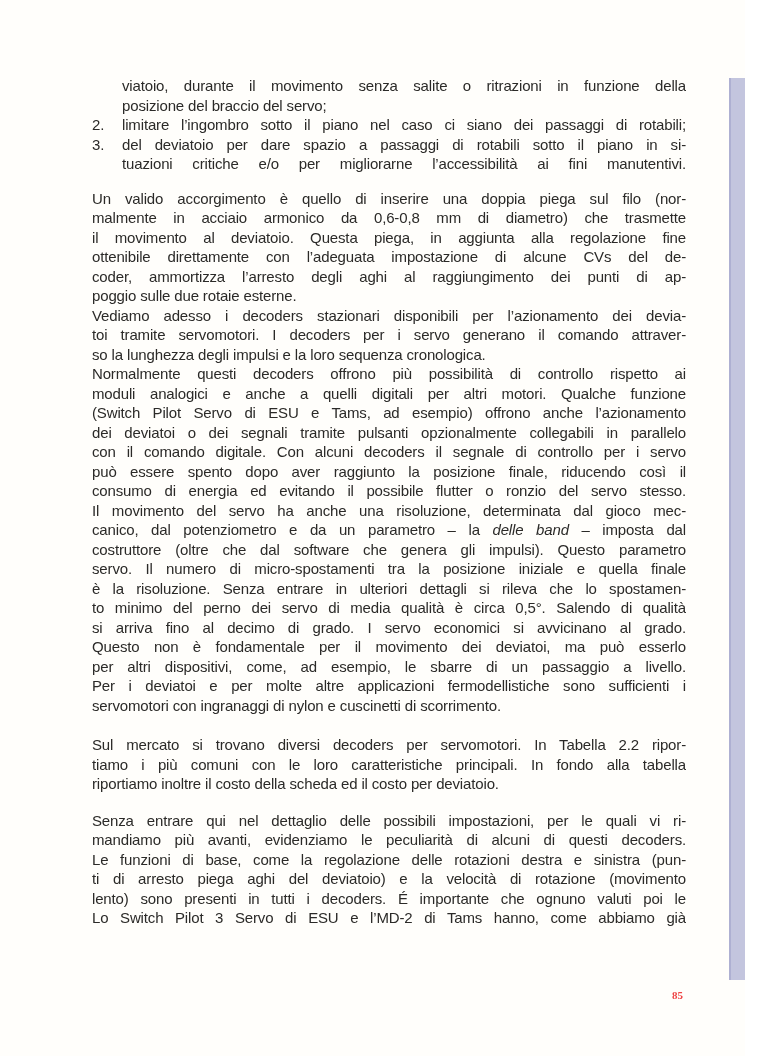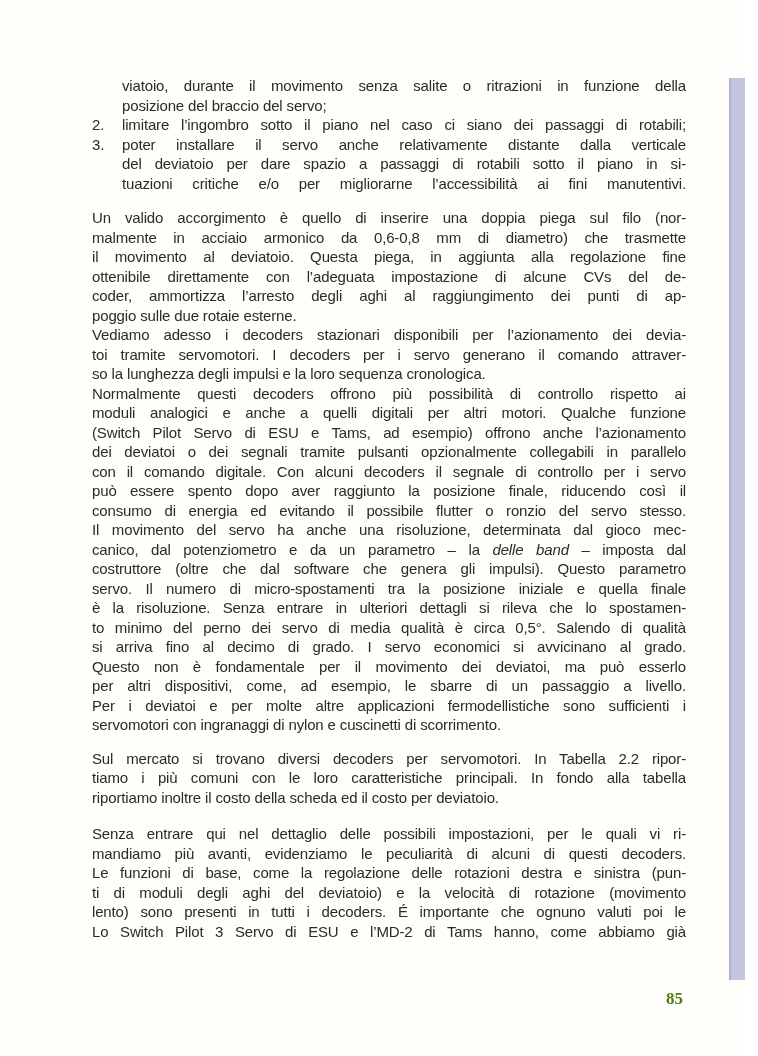--- a/index.html
+++ b/index.html
@@ -42,41 +42,40 @@
   .page-number {
     position: absolute;
     left: 92px;
     top: 989px;
     width: 594px;
     text-align: right;
     padding-right: 3px;
     box-sizing: border-box;
     font-family: "Liberation Serif", serif;
     font-weight: bold;
-    font-size: 17px;
-    color: #4d7c0f;
+    font-size: 11px;
+    color: #ef4444;
   }
 </style>
 </head>
 <body>
 
 <div class="page">
   <div class="accent-stripe" style="background: rgb(195, 197, 222);"></div>
   <div class="text-column">
       <div class="block li">
         <div class="line"><span>viatoio, durante il movimento senza salite o ritrazioni in funzione della</span></div>
         <div class="line last"><span>posizione del braccio del servo;</span></div>
       </div>
       <div class="block li">
         <span class="num">2.</span>
         <div class="line"><span>limitare l’ingombro sotto il piano nel caso ci siano dei passaggi di rotabili;</span></div>
       </div>
       <div class="block li">
         <span class="num">3.</span>
-        <div class="line"><span>poter installare il servo anche relativamente distante dalla verticale</span></div>
         <div class="line"><span>del deviatoio per dare spazio a passaggi di rotabili sotto il piano in si-</span></div>
         <div class="line"><span>tuazioni critiche e/o per migliorarne l’accessibilità ai fini manutentivi.</span></div>
       </div>
       <div class="block" style="margin-top: 15px;">
         <div class="line"><span>Un valido accorgimento è quello di inserire una doppia piega sul filo (nor-</span></div>
         <div class="line"><span>malmente in acciaio armonico da 0,6-0,8 mm di diametro) che trasmette</span></div>
         <div class="line"><span>il movimento al deviatoio. Questa piega, in aggiunta alla regolazione fine</span></div>
         <div class="line"><span>ottenibile direttamente con l’adeguata impostazione di alcune CVs del de-</span></div>
         <div class="line"><span>coder, ammortizza l’arresto degli aghi al raggiungimento dei punti di ap-</span></div>
         <div class="line last"><span>poggio sulle due rotaie esterne.</span></div>
@@ -103,30 +102,30 @@
         <div class="line"><span>è la risoluzione. Senza entrare in ulteriori dettagli si rileva che lo spostamen-</span></div>
         <div class="line"><span>to minimo del perno dei servo di media qualità è circa 0,5°. Salendo di qualità</span></div>
         <div class="line"><span>si arriva fino al decimo di grado. I servo economici si avvicinano al grado.</span></div>
         <div class="line"><span>Questo non è fondamentale per il movimento dei deviatoi, ma può esserlo</span></div>
         <div class="line"><span>per altri dispositivi, come, ad esempio, le sbarre di un passaggio a livello.</span></div>
       </div>
       <div class="block">
         <div class="line"><span>Per i deviatoi e per molte altre applicazioni fermodellistiche sono sufficienti i</span></div>
         <div class="line last"><span>servomotori con ingranaggi di nylon e cuscinetti di scorrimento.</span></div>
       </div>
-      <div class="block" style="margin-top: 14px;">
+      <div class="block" style="margin-top: 20px;">
         <div class="line"><span>Sul mercato si trovano diversi decoders per servomotori. In Tabella 2.2 ripor-</span></div>
         <div class="line"><span>tiamo i più comuni con le loro caratteristiche principali. In fondo alla tabella</span></div>
         <div class="line last"><span>riportiamo inoltre il costo della scheda ed il costo per deviatoio.</span></div>
       </div>
       <div class="block" style="margin-top: 17px;">
         <div class="line"><span>Senza entrare qui nel dettaglio delle possibili impostazioni, per le quali vi ri-</span></div>
         <div class="line"><span>mandiamo più avanti, evidenziamo le peculiarità di alcuni di questi decoders.</span></div>
         <div class="line"><span>Le funzioni di base, come la regolazione delle rotazioni destra e sinistra (pun-</span></div>
-        <div class="line"><span>ti di moduli degli aghi del deviatoio) e la velocità di rotazione (movimento</span></div>
+        <div class="line"><span>ti di arresto piega aghi del deviatoio) e la velocità di rotazione (movimento</span></div>
         <div class="line"><span>lento) sono presenti in tutti i decoders. É importante che ognuno valuti poi le</span></div>
       </div>
       <div class="block">
         <div class="line"><span>Lo Switch Pilot 3 Servo di ESU e l’MD-2 di Tams hanno, come abbiamo già</span></div>
       </div>
     </div>
   <div class="page-number">85</div>
 </div>
 
 </body></html>

